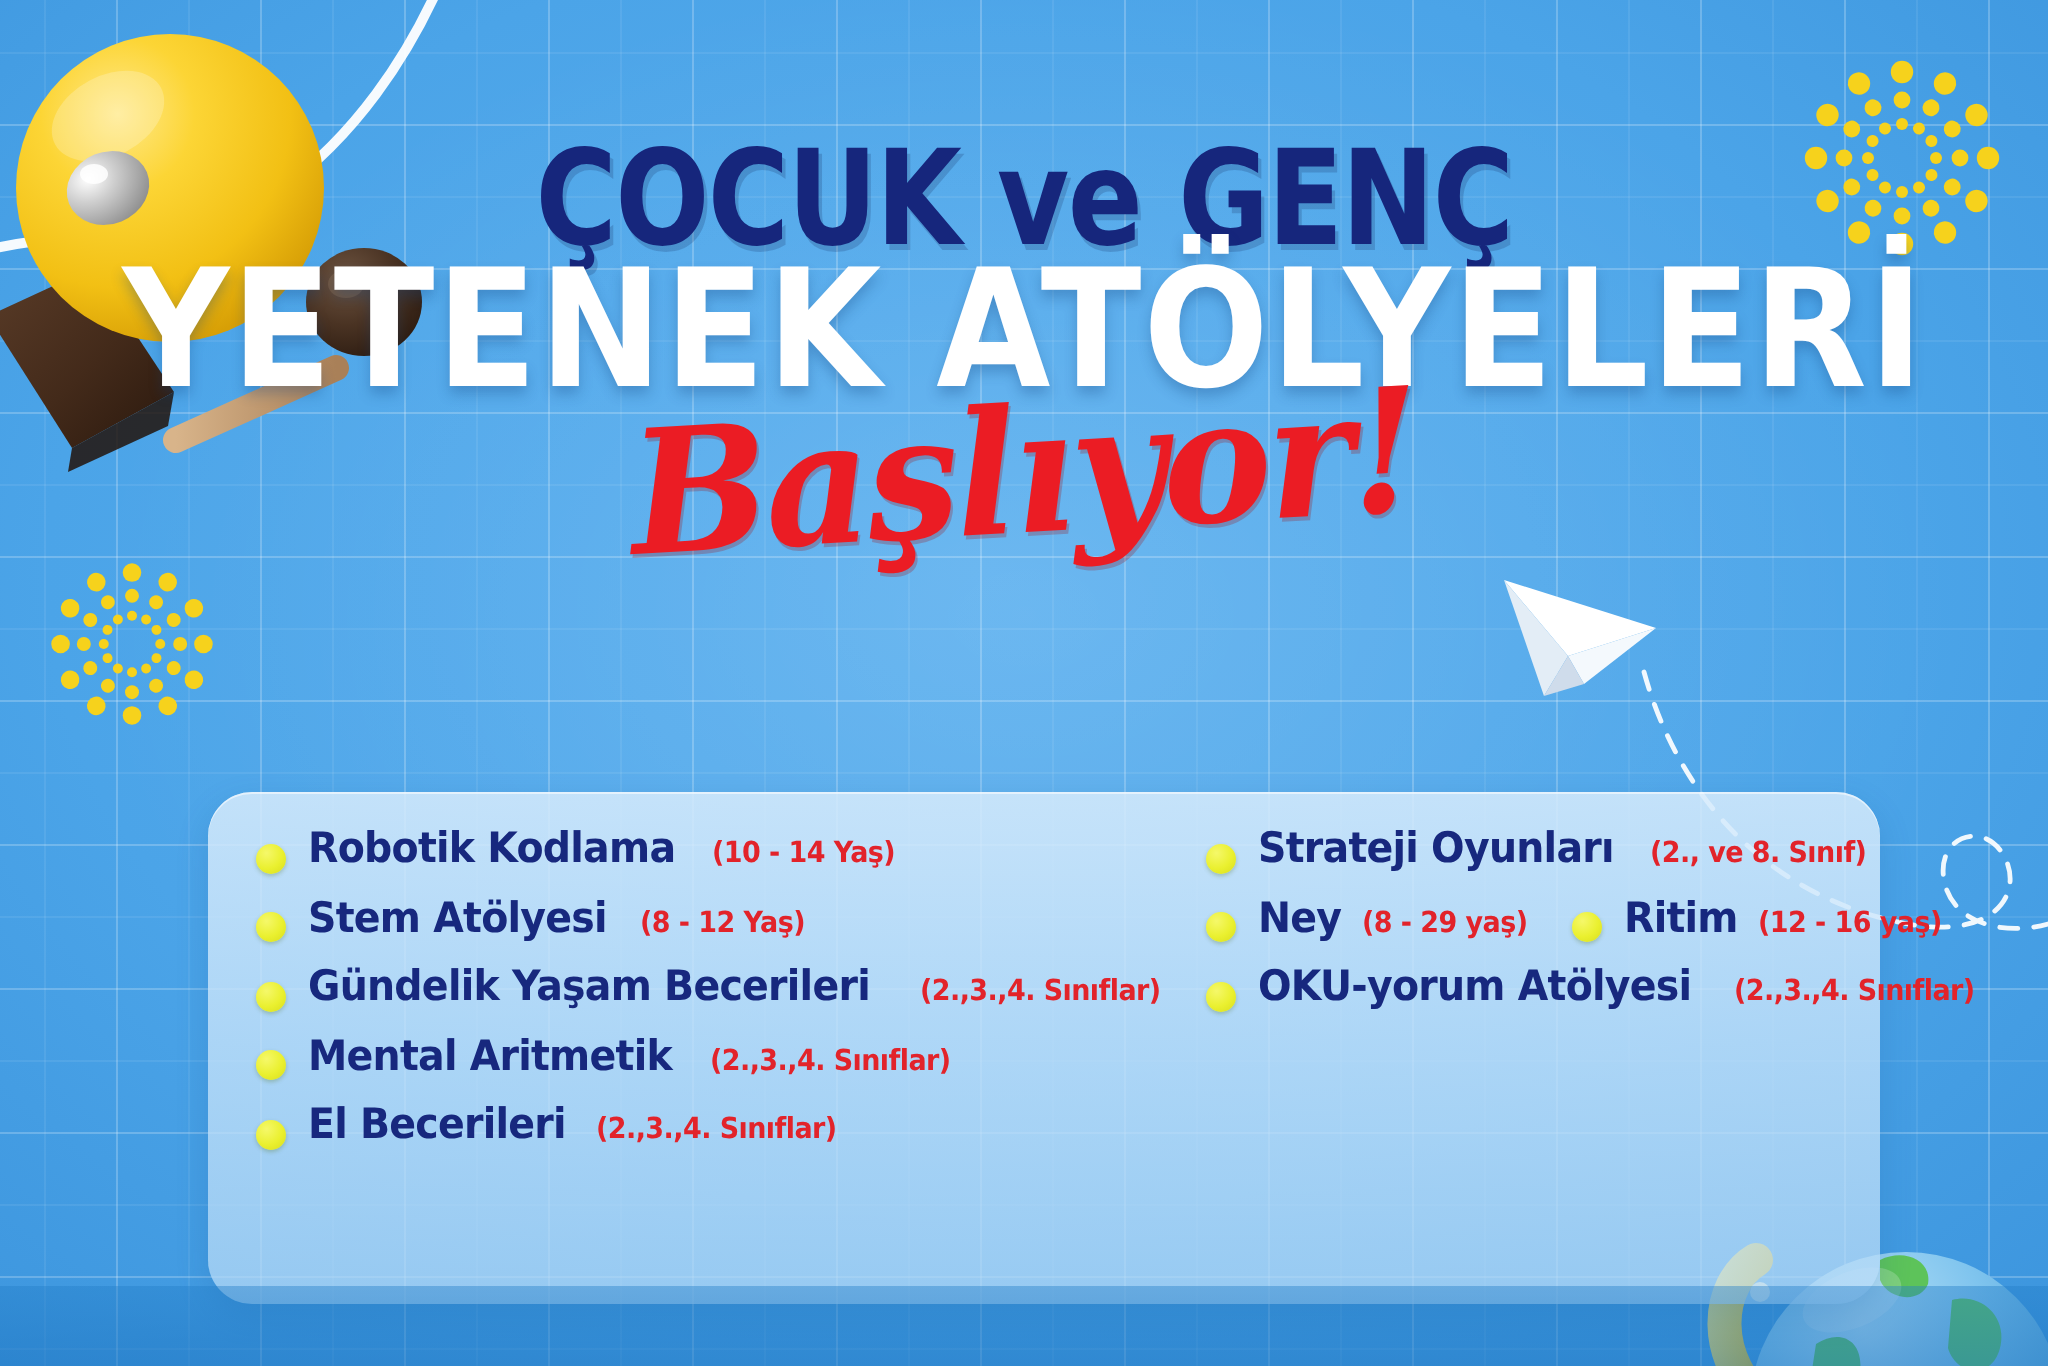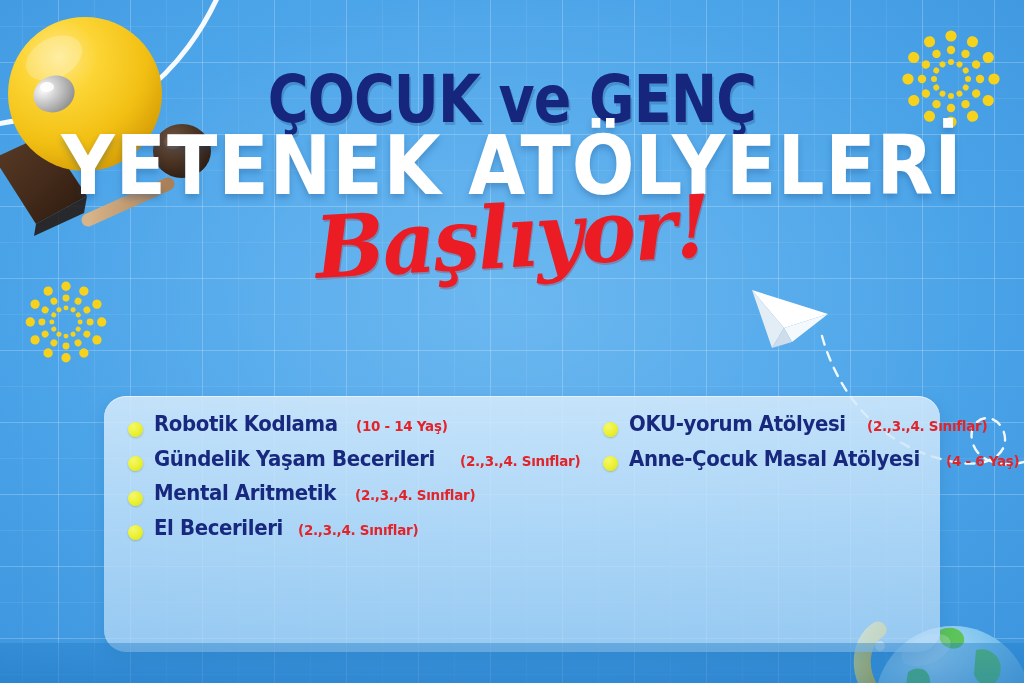--- a/index.html
+++ b/index.html
@@ -293,43 +293,56 @@
 
   <div class="panel">
     <div class="col col-left">
       <div class="item">
         <span class="dot"></span>
         <span class="name">Robotik Kodlama</span>
         <span class="age">(10 - 14 Yaş)</span>
       </div>
       <div class="item">
         <span class="dot"></span>
+        <span class="name">Stem Atölyesi</span>
+        <span class="age">(8 - 12 Yaş)</span>
+      </div>
+      <div class="item">
+        <span class="dot"></span>
         <span class="name">Gündelik Yaşam Becerileri</span>
         <span class="age">(2.,3.,4. Sınıflar)</span>
       </div>
       <div class="item">
         <span class="dot"></span>
         <span class="name">Mental Aritmetik</span>
         <span class="age">(2.,3.,4. Sınıflar)</span>
       </div>
       <div class="item">
         <span class="dot"></span>
         <span class="name">El Becerileri</span>
         <span class="age">(2.,3.,4. Sınıflar)</span>
       </div>
     </div>
 
     <div class="col col-right">
       <div class="item">
         <span class="dot"></span>
+        <span class="name">Strateji Oyunları</span>
+        <span class="age">(2., ve 8. Sınıf)</span>
+      </div>
+      <div class="item">
+        <span class="dot"></span>
+        <span class="name">Ney</span>
+        <span class="age">(8 - 29 yaş)</span>
+        <span class="dot second"></span>
+        <span class="name">Ritim</span>
+        <span class="age">(12 - 16 yaş)</span>
+      </div>
+      <div class="item">
+        <span class="dot"></span>
         <span class="name">OKU-yorum Atölyesi</span>
         <span class="age">(2.,3.,4. Sınıflar)</span>
       </div>
-      <div class="item">
-        <span class="dot"></span>
-        <span class="name">Anne-Çocuk Masal Atölyesi</span>
-        <span class="age">(4 - 6 Yaş)</span>
-      </div>
     </div>
   </div>
 
   <div class="bottomband"></div>
 </div>
 
 </body></html>

